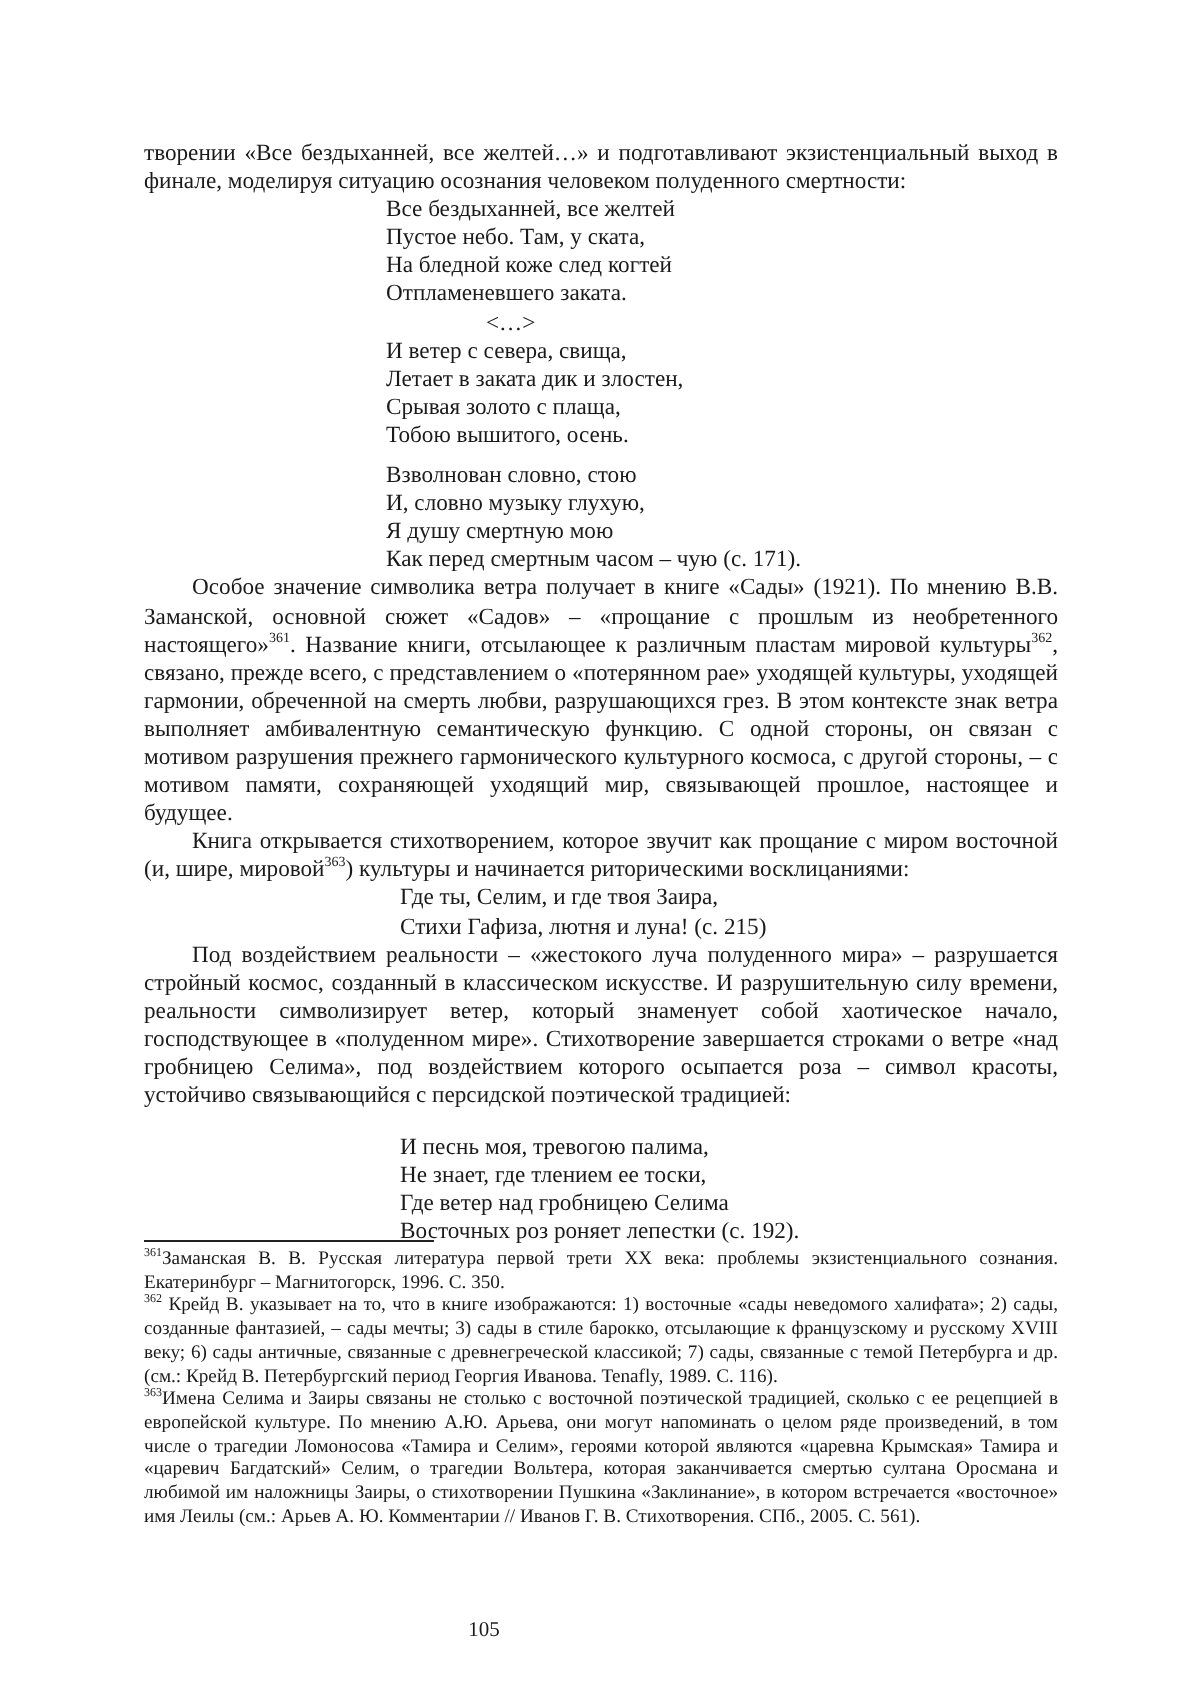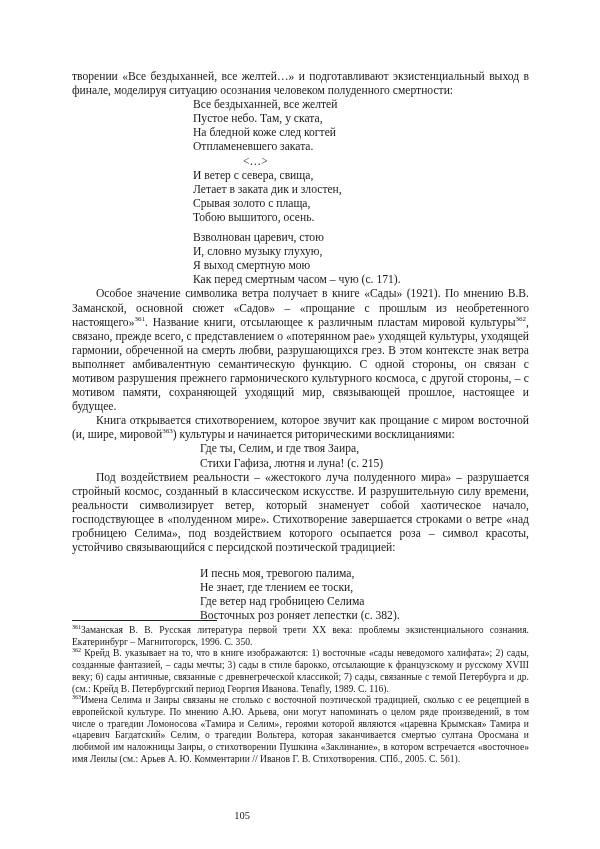--- a/index.html
+++ b/index.html
@@ -33,42 +33,42 @@
     <span class="line">Все бездыханней, все желтей</span>
     <span class="line">Пустое небо. Там, у ската,</span>
     <span class="line">На бледной коже след когтей</span>
     <span class="line">Отпламеневшего заката.</span>
     <span class="ellipsis">&lt;…&gt;</span>
     <span class="line">И ветер с севера, свища,</span>
     <span class="line">Летает в заката дик и злостен,</span>
     <span class="line">Срывая золото с плаща,</span>
     <span class="line">Тобою вышитого, осень.</span>
     <div class="stanza-gap"></div>
-    <span class="line">Взволнован царевич, стою</span>
+    <span class="line">Взволнован словно, стою</span>
     <span class="line">И, словно музыку глухую,</span>
-    <span class="line">Я выход смертную мою</span>
+    <span class="line">Я душу смертную мою</span>
     <span class="line">Как перед смертным часом – чую (с. 171).</span>
   </div>
 
   <p class="p indent last"><span>Особое значение символика ветра получает в книге «Сады» (1921). По мнению В.В. Заманской, основной сюжет «Садов» – «прощание с прошлым из необретенного настоящего»</span><sup>361</sup><span>. Название книги, отсылающее к различным пластам мировой культуры</span><sup>362</sup><span>, связано, прежде всего, с представлением о «потерянном рае» уходящей культуры, уходящей гармонии, обреченной на смерть любви, разрушающихся грез. В этом контексте знак ветра выполняет амбивалентную семантическую функцию. С одной стороны, он связан с мотивом разрушения прежнего гармонического культурного космоса, с другой стороны, – с мотивом памяти, сохраняющей уходящий мир, связывающей прошлое, настоящее и будущее.</span></p>
 
   <p class="p indent last"><span>Книга открывается стихотворением, которое звучит как прощание с миром восточной (и, шире, мировой</span><sup>363</sup><span>) культуры и начинается риторическими восклицаниями:</span></p>
 
   <div class="verse verse2">
     <span class="line">Где ты, Селим, и где твоя Заира,</span>
     <span class="line">Стихи Гафиза, лютня и луна! (с. 215)</span>
   </div>
 
   <p class="p indent last">Под воздействием реальности – «жестокого луча полуденного мира» – разрушается стройный космос, созданный в классическом искусстве. И разрушительную силу времени, реальности символизирует ветер, который знаменует собой хаотическое начало, господствующее в «полуденном мире». Стихотворение завершается строками о ветре «над гробницею Селима», под воздействием которого осыпается роза – символ красоты, устойчиво связывающийся с персидской поэтической традицией:</p>
 
   <div class="verse verse3">
     <span class="line">И песнь моя, тревогою палима,</span>
     <span class="line">Не знает, где тлением ее тоски,</span>
     <span class="line">Где ветер над гробницею Селима</span>
-    <span class="line">Восточных роз роняет лепестки (с. 382).</span>
+    <span class="line">Восточных роз роняет лепестки (с. 192).</span>
   </div>
 </div>
 
 <div class="fn-sep"></div>
 
 <div class="footnotes">
   <p class="fn last"><sup>361</sup><span>Заманская В. В. Русская литература первой трети XX века: проблемы экзистенциального сознания. Екатеринбург – Магнитогорск, 1996. С. 350.</span></p>
   <p class="fn last"><sup>362</sup><span> Крейд В. указывает на то, что в книге изображаются: 1) восточные «сады неведомого халифата»; 2) сады, созданные фантазией, – сады мечты; 3) сады в стиле барокко, отсылающие к французскому и русскому XVIII веку; 6) сады античные, связанные с древнегреческой классикой; 7) сады, связанные с темой Петербурга и др. (см.: Крейд В. Петербургский период Георгия Иванова. Tenafly, 1989. С. 116).</span></p>
   <p class="fn last"><sup>363</sup><span>Имена Селима и Заиры связаны не столько с восточной поэтической традицией, сколько с ее рецепцией в европейской культуре. По мнению А.Ю. Арьева, они могут напоминать о целом ряде произведений, в том числе о трагедии Ломоносова «Тамира и Селим», героями которой являются «царевна Крымская» Тамира и «царевич Багдатский» Селим, о трагедии Вольтера, которая заканчивается смертью султана Оросмана и любимой им наложницы Заиры, о стихотворении Пушкина «Заклинание», в котором встречается «восточное» имя Леилы (см.: Арьев А. Ю. Комментарии // Иванов Г. В. Стихотворения. СПб., 2005. С. 561).</span></p>
 </div>

